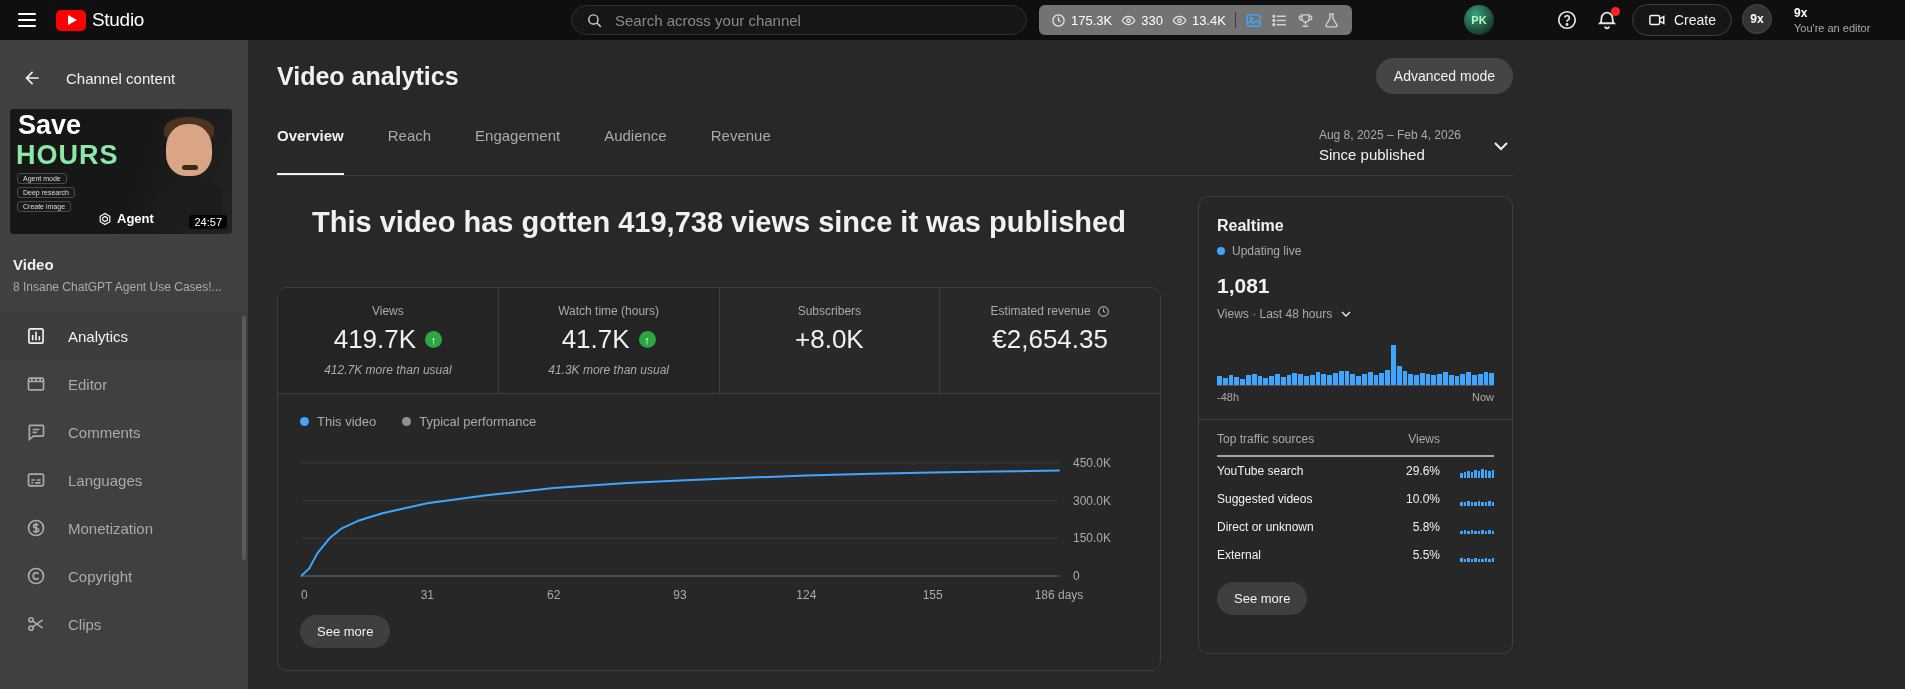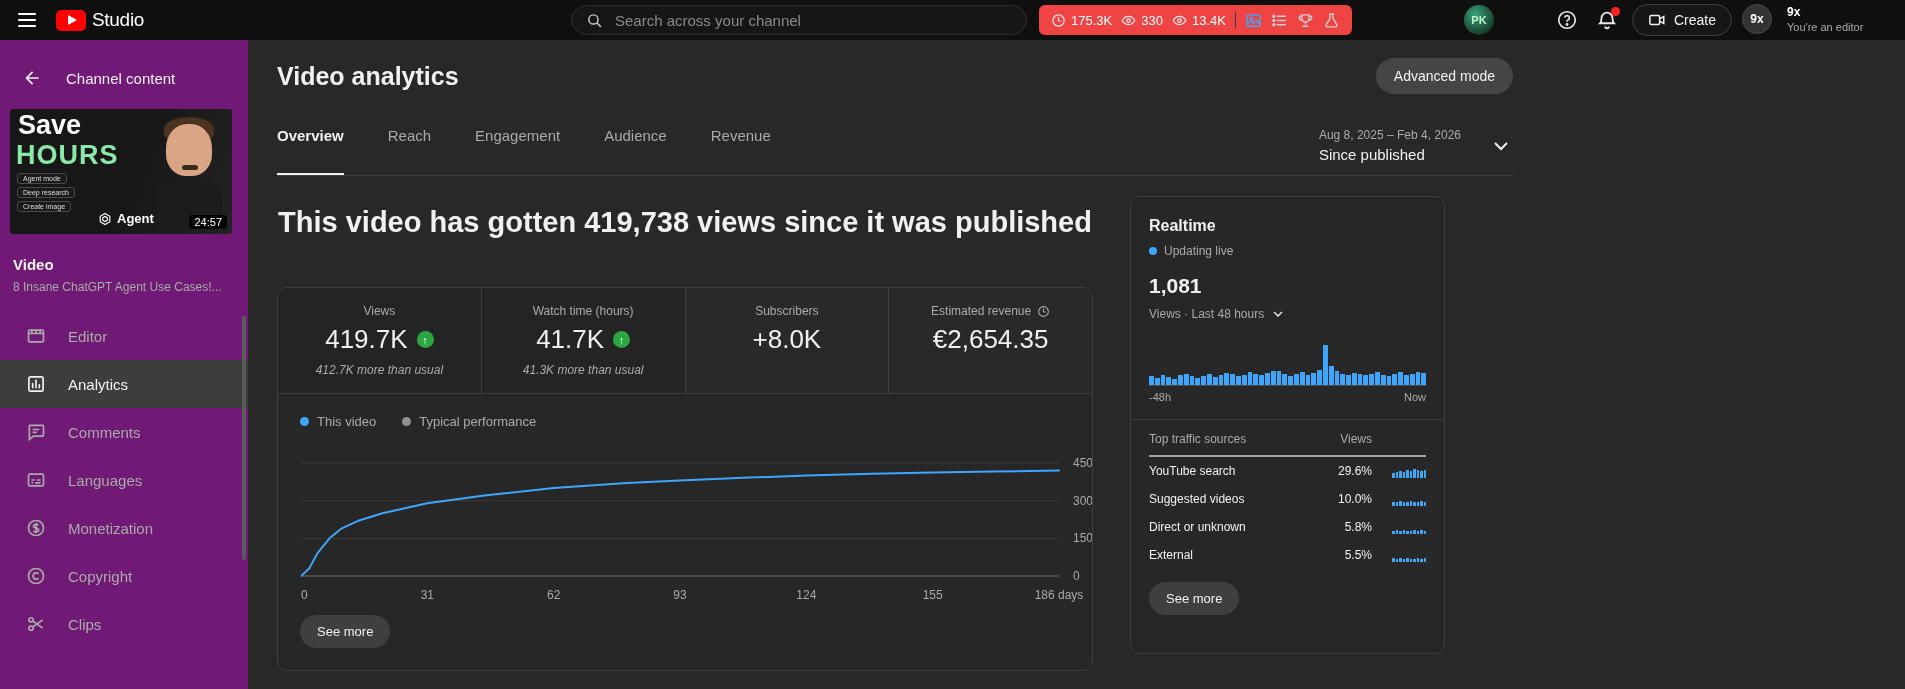--- a/index.html
+++ b/index.html
@@ -18,46 +18,46 @@
   .hamburger span { width:18px; height:2px; background:#fff; border-radius:1px; display:block; }
   .brand { display:flex; align-items:center; gap:6px; }
   .yt-rect { width:30px; height:21px; background:#f00; border-radius:5px; display:flex; align-items:center; justify-content:center; }
   .yt-tri { width:0; height:0; border-left:9px solid #fff; border-top:5px solid transparent; border-bottom:5px solid transparent; margin-left:2px; }
   .brand-text { color:#fff; font-size:19px; letter-spacing:-0.3px; }
   .tb-search { position:absolute; left:571px; top:5px; width:456px; height:30px; background:#161616;
     border:1px solid #2f2f2f; border-radius:16px; display:flex; align-items:center; padding:0 14px; gap:12px; }
   .tb-search .icn { width:17px; height:17px; color:#cfcfcf; }
   .tb-search input { flex:1; background:transparent; border:none; outline:none; color:#eee; font-size:15px; }
   .tb-search input::placeholder { color:#8a8a8a; }
-  .tb-ext { position:absolute; left:1039px; top:5px; height:30px; background:#ef4444; border-radius:6px;
+  .tb-ext { position:absolute; left:1039px; top:5px; height:30px; background:#737373; border-radius:6px;
     display:flex; align-items:center; gap:9px; padding:0 12px; color:#fff; font-size:13px; }
   .ext-item { display:inline-flex; align-items:center; gap:5px; }
   .ext-item .icn { width:15px; height:15px; color:#e8e8e8; }
   .ext-sep { width:1px; height:16px; background:#3a3a3a; display:inline-block; }
   .tb-ext > .icn { width:17px; height:17px; color:#d0d0d0; }
   .tb-avatar { position:absolute; left:1464px; top:5px; width:30px; height:30px; border-radius:50%;
     background:radial-gradient(circle at 38% 32%, #3aa17a, #173a2a 75%); color:#b9f5c9; font-size:11px;
     font-weight:bold; display:flex; align-items:center; justify-content:center; }
   .tb-help { position:absolute; left:1556px; top:9px; width:22px; height:22px; color:#e8e8e8; }
   .tb-bell { position:absolute; left:1596px; top:9px; width:22px; height:22px; color:#e8e8e8; }
   .bell-dot { position:absolute; right:-2px; top:-2px; width:9px; height:9px; background:#f22; border-radius:50%; }
   .tb-create { position:absolute; left:1632px; top:4px; height:32px; padding:0 15px; border-radius:16px;
     background:#161616; border:1px solid #3e3e3e; color:#f1f1f1; font-size:14px; display:flex; align-items:center; gap:8px; }
   .tb-create .icn { width:18px; height:18px; color:#f1f1f1; }
-  .tb-badge { position:absolute; left:1742px; top:4px; display:flex; align-items:center; gap:15px; }
+  .tb-badge { position:absolute; left:1742px; top:4px; display:flex; align-items:flex-end; gap:22px; }
   .badge-circle { width:30px; height:30px; border-radius:50%; background:#333; border:1px solid #4a4a4a;
     color:#fff; font-size:12px; font-weight:bold; display:flex; align-items:center; justify-content:center; }
   .badge-title { color:#fff; font-size:12px; font-weight:bold; }
   .badge-sub { color:#aaa; font-size:11px; margin-top:2px; }
 
   
   .body-row { display:flex; height:649px; }
 
   
-  .sidebar { position:relative; width:248px; height:649px; background:#701a75; flex:0 0 248px; overflow:hidden; }
+  .sidebar { position:relative; width:248px; height:649px; background:#404040; flex:0 0 248px; overflow:hidden; }
   .back-row { display:flex; align-items:center; gap:24px; padding:28px 0 0 22px; color:#f1f1f1; font-size:15px; }
   .back-row .icn { width:20px; height:20px; color:#f1f1f1; }
   .thumb { position:relative; margin:21px 10px 0 10px; width:222px; height:125px; border-radius:3px;
     background:linear-gradient(110deg,#171717 55%, #232323); overflow:hidden; }
   .thumb-save { position:absolute; left:8px; top:1px; font-size:27px; font-weight:bold; color:#fff; }
   .thumb-hours { position:absolute; left:6px; top:31px; font-size:27px; font-weight:bold; color:#8de7a8; letter-spacing:1px; }
   .thumb-pills { position:absolute; left:7px; top:64px; }
   .thumb-pill { background:#1b1b1b; border:1px solid #4a4a4a; border-radius:3px; color:#ddd; font-size:7px;
     padding:1px 5px; margin-bottom:3px; width:max-content; }
   .thumb-agent { position:absolute; left:88px; bottom:8px; display:flex; align-items:center; gap:5px;
@@ -88,21 +88,21 @@
   .tabs-row { display:flex; justify-content:space-between; align-items:flex-end; border-bottom:1px solid #3d3d3d;
     margin-top:20px; height:60px; }
   .tabs { display:flex; gap:44px; }
   .tab { color:#aaa; font-size:15px; padding-bottom:17px; }
   .tab.active { color:#f1f1f1; font-weight:bold; border-bottom:2.5px solid #f1f1f1; padding-bottom:29px; }
   .date-picker { display:flex; align-items:center; gap:28px; padding-bottom:12px; }
   .date-range { color:#aaa; font-size:12px; }
   .date-mode { color:#f1f1f1; font-size:15px; margin-top:4px; }
   .big-chev { width:24px; height:24px; color:#f1f1f1; }
   .content-row { display:flex; gap:37px; margin-top:20px; }
-  .left-col { width:816px; }
+  .left-col { width:884px; }
   .headline { text-align:center; color:#f1f1f1; font-size:29px; font-weight:bold; margin-top:10px; }
 
   
   .metrics-card { position:relative; margin-top:48px; height:384px; background:#272727;
     border:1px solid #3e3e3e; border-radius:10px; overflow:hidden; }
   .metrics { display:flex; height:106px; border-bottom:1px solid #3e3e3e; }
   .metric { flex:1; text-align:center; padding-top:16px; border-right:1px solid #3e3e3e; background:#292929; }
   .metric:last-child { border-right:none; }
   .metric.has-delta { background:#242424; }
   .metric-label { display:flex; align-items:center; justify-content:center; gap:6px; font-size:12px; color:#aaa; }
@@ -296,37 +296,37 @@
                 <path d="M12 7.5l4 2.3v4.4l-4 2.3-4-2.3V9.8z"></path>
               </svg>
           </span>
           <span data-interactable="false">Agent</span>
         </div>
         <div class="duration-badge" data-interactable="false">24:57</div>
       </div>
       <div class="video-label" data-interactable="false">Video</div>
       <div class="video-title" data-interactable="false">8 Insane ChatGPT Agent Use Cases!...</div>
       <nav class="menu" id="menu" data-interactable="false">
+          <div class="menu-item selected" data-interactable="true">
+            <span class="icn" data-interactable="false" style="width: 20px; height: 20px;">
+              <svg viewBox="0 0 24 24" fill="none" stroke="currentColor" stroke-width="2">
+                <rect x="3.5" y="3.5" width="17" height="17" rx="2"></rect>
+                <path d="M8 16.5v-5M12 16.5v-9M16 16.5v-3.5" stroke-linecap="round"></path>
+              </svg>
+            </span>
+            <span class="menu-label" data-interactable="false">Analytics</span>
+          </div>
           <div class="menu-item" data-interactable="true">
             <span class="icn" data-interactable="false" style="width: 20px; height: 20px;">
               <svg viewBox="0 0 24 24" fill="none" stroke="currentColor" stroke-width="2">
                 <rect x="3" y="5" width="18" height="14" rx="2"></rect>
                 <path d="M3 9h18M7 5v4M12 5v4M17 5v4"></path>
               </svg>
             </span>
             <span class="menu-label" data-interactable="false">Editor</span>
-          </div>
-          <div class="menu-item selected" data-interactable="true">
-            <span class="icn" data-interactable="false" style="width: 20px; height: 20px;">
-              <svg viewBox="0 0 24 24" fill="none" stroke="currentColor" stroke-width="2">
-                <rect x="3.5" y="3.5" width="17" height="17" rx="2"></rect>
-                <path d="M8 16.5v-5M12 16.5v-9M16 16.5v-3.5" stroke-linecap="round"></path>
-              </svg>
-            </span>
-            <span class="menu-label" data-interactable="false">Analytics</span>
           </div>
           <div class="menu-item" data-interactable="true">
             <span class="icn" data-interactable="false" style="width: 20px; height: 20px;">
               <svg viewBox="0 0 24 24" fill="none" stroke="currentColor" stroke-width="2">
                 <path d="M4 4h16a1 1 0 0 1 1 1v11a1 1 0 0 1-1 1H9l-5 4V5a1 1 0 0 1 1-1z"></path>
                 <path d="M8 9h8M8 12.5h5"></path>
               </svg>
             </span>
             <span class="menu-label" data-interactable="false">Comments</span>
           </div>

